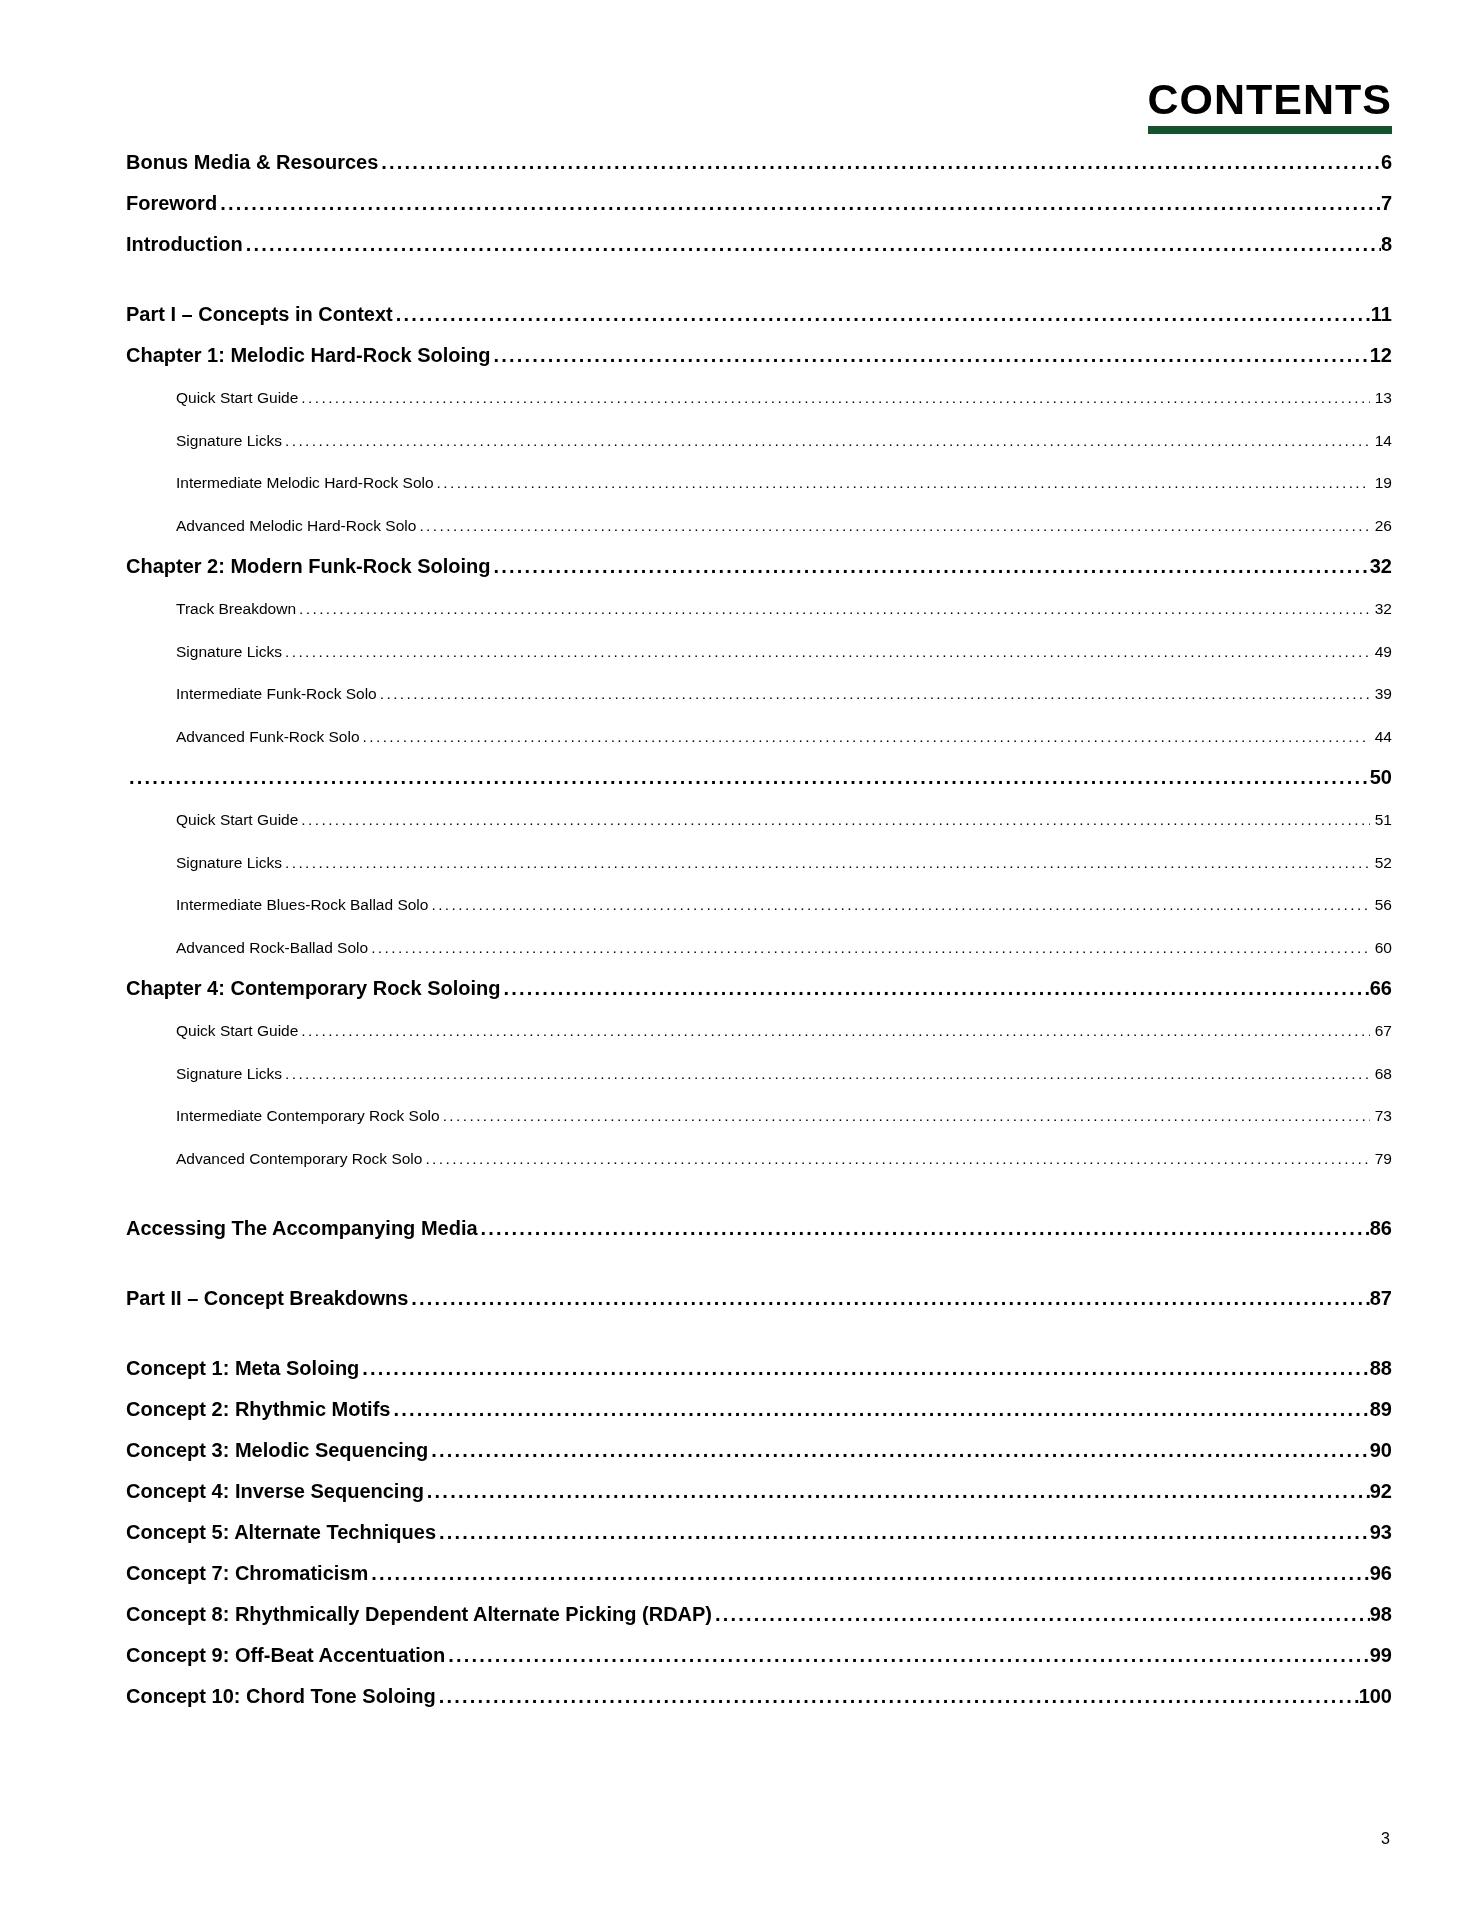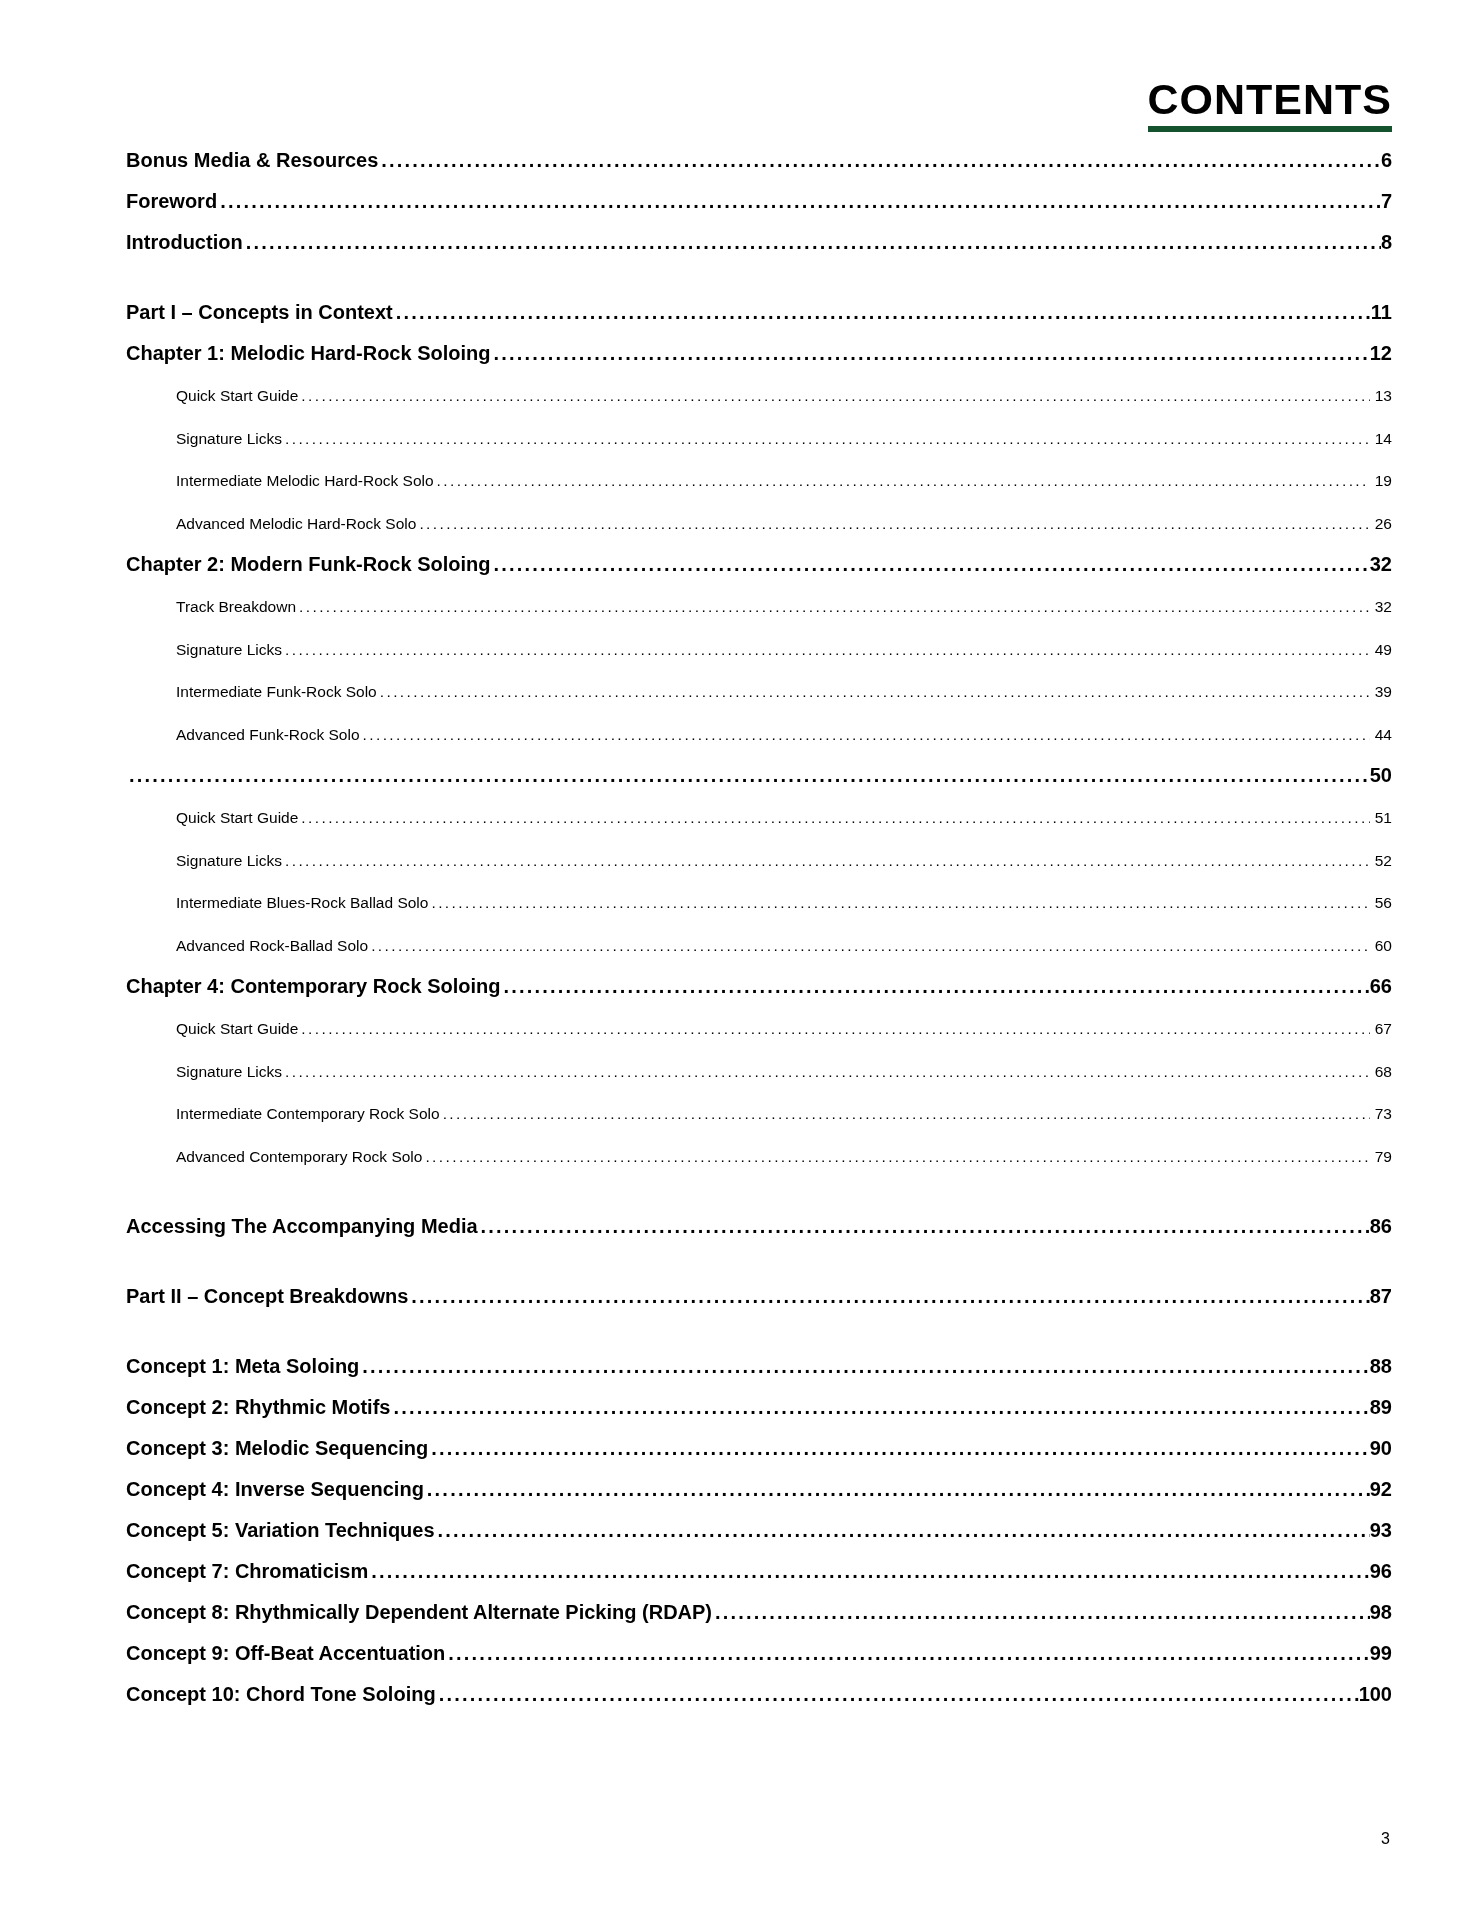--- a/index.html
+++ b/index.html
@@ -14,21 +14,21 @@
     position: absolute; inset: 0;
     padding: 78px 92px 0 126px;
   }
   .header { text-align: right; margin-bottom: 14px; }
   .title {
     display: inline-block;
     font-size: 43px;
     font-weight: bold;
     letter-spacing: 1px;
     line-height: 1;
-    border-bottom: 6px solid #14532d;
+    border-bottom: 8px solid #14532d;
     padding-bottom: 5px;
   }
   .toc-row { display: flex; align-items: flex-end; }
   .toc-row.level1 {
     font-weight: bold;
     font-size: 20px;
     line-height: 26px;
     margin-top: 15px;
   }
   .toc-row.level2 {
@@ -243,21 +243,21 @@
     <span class="toc-page">90</span>
   </div>
 
   <div class="toc-row level1">
     <span class="toc-label">Concept 4: Inverse Sequencing</span>
     <span class="toc-dots"></span>
     <span class="toc-page">92</span>
   </div>
 
   <div class="toc-row level1">
-    <span class="toc-label">Concept 5: Variation Techniques</span>
+    <span class="toc-label">Concept 5: Alternate Techniques</span>
     <span class="toc-dots"></span>
     <span class="toc-page">93</span>
   </div>
 
 
   <div class="toc-row level1">
     <span class="toc-label">Concept 7: Chromaticism</span>
     <span class="toc-dots"></span>
     <span class="toc-page">96</span>
   </div>

